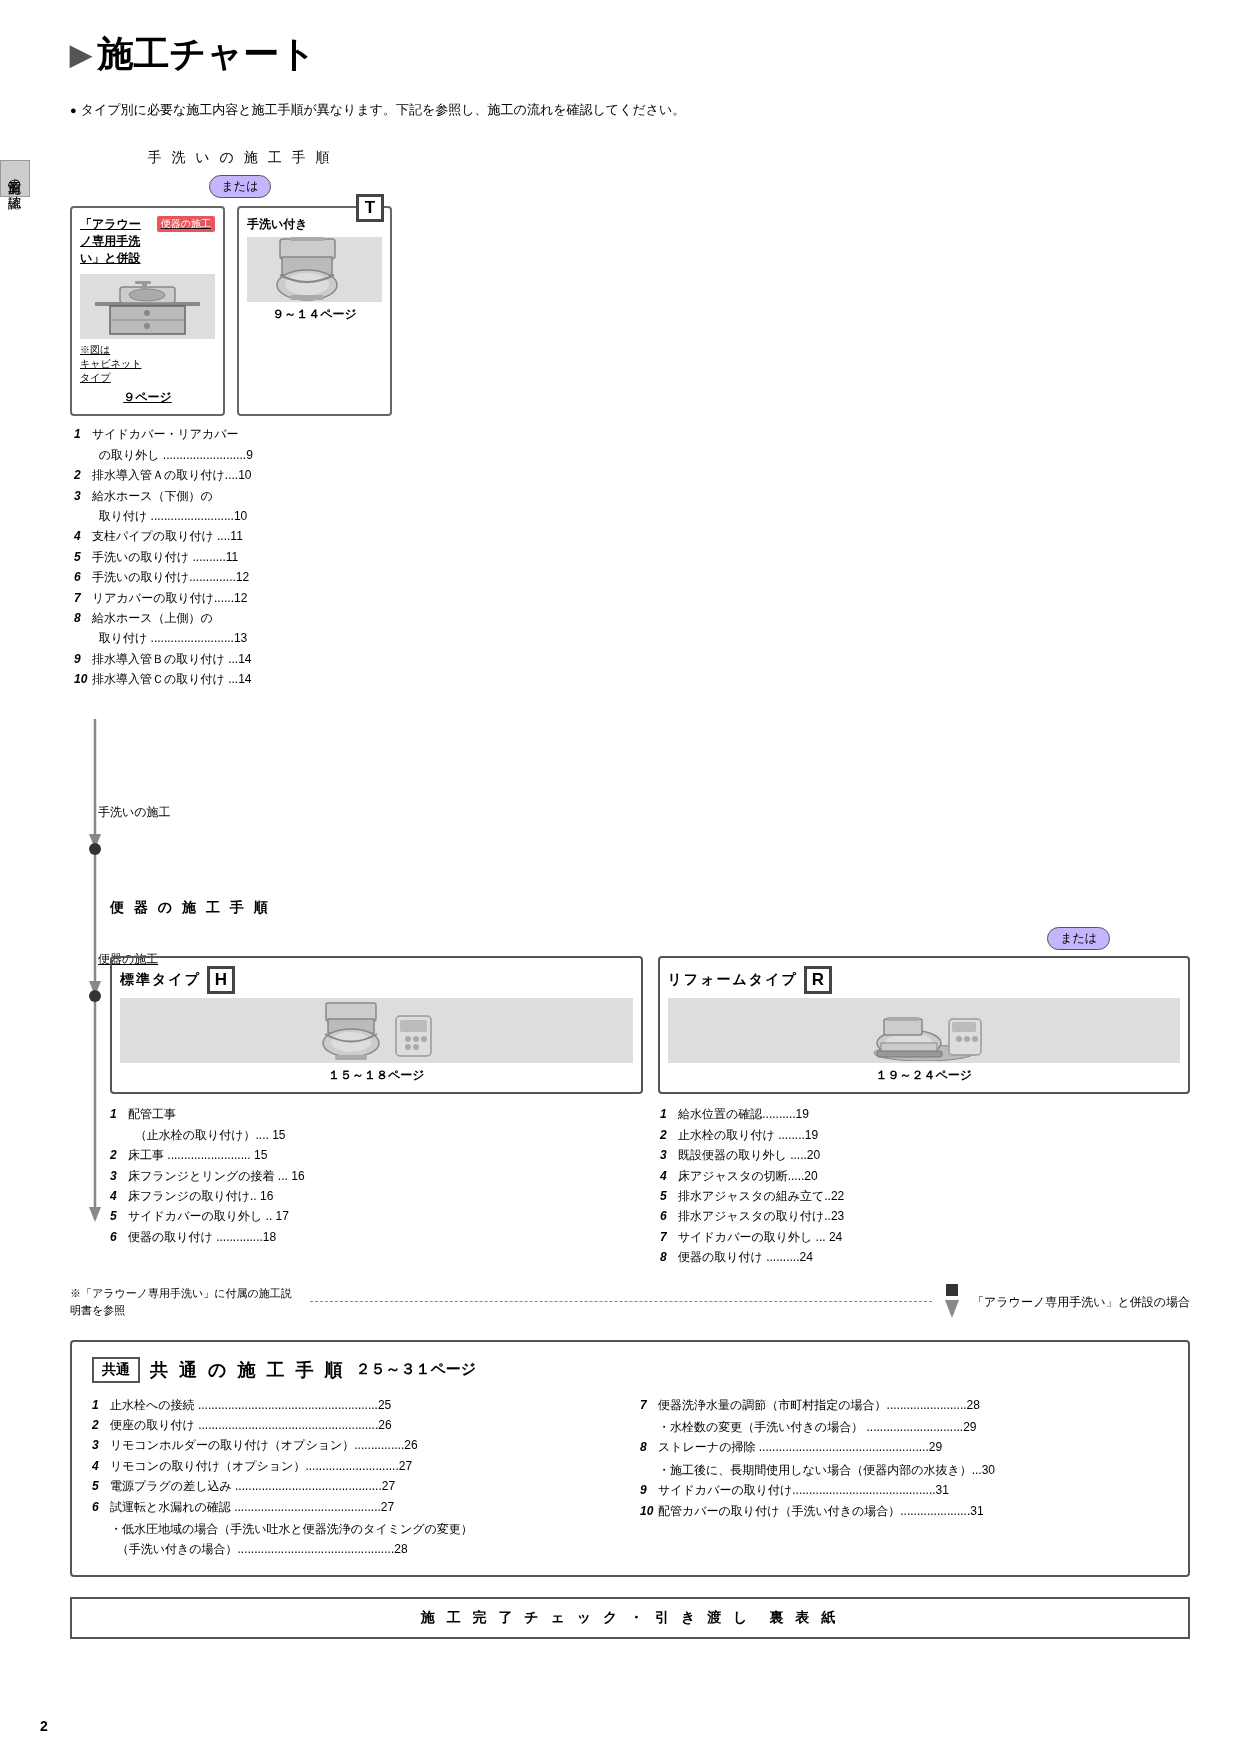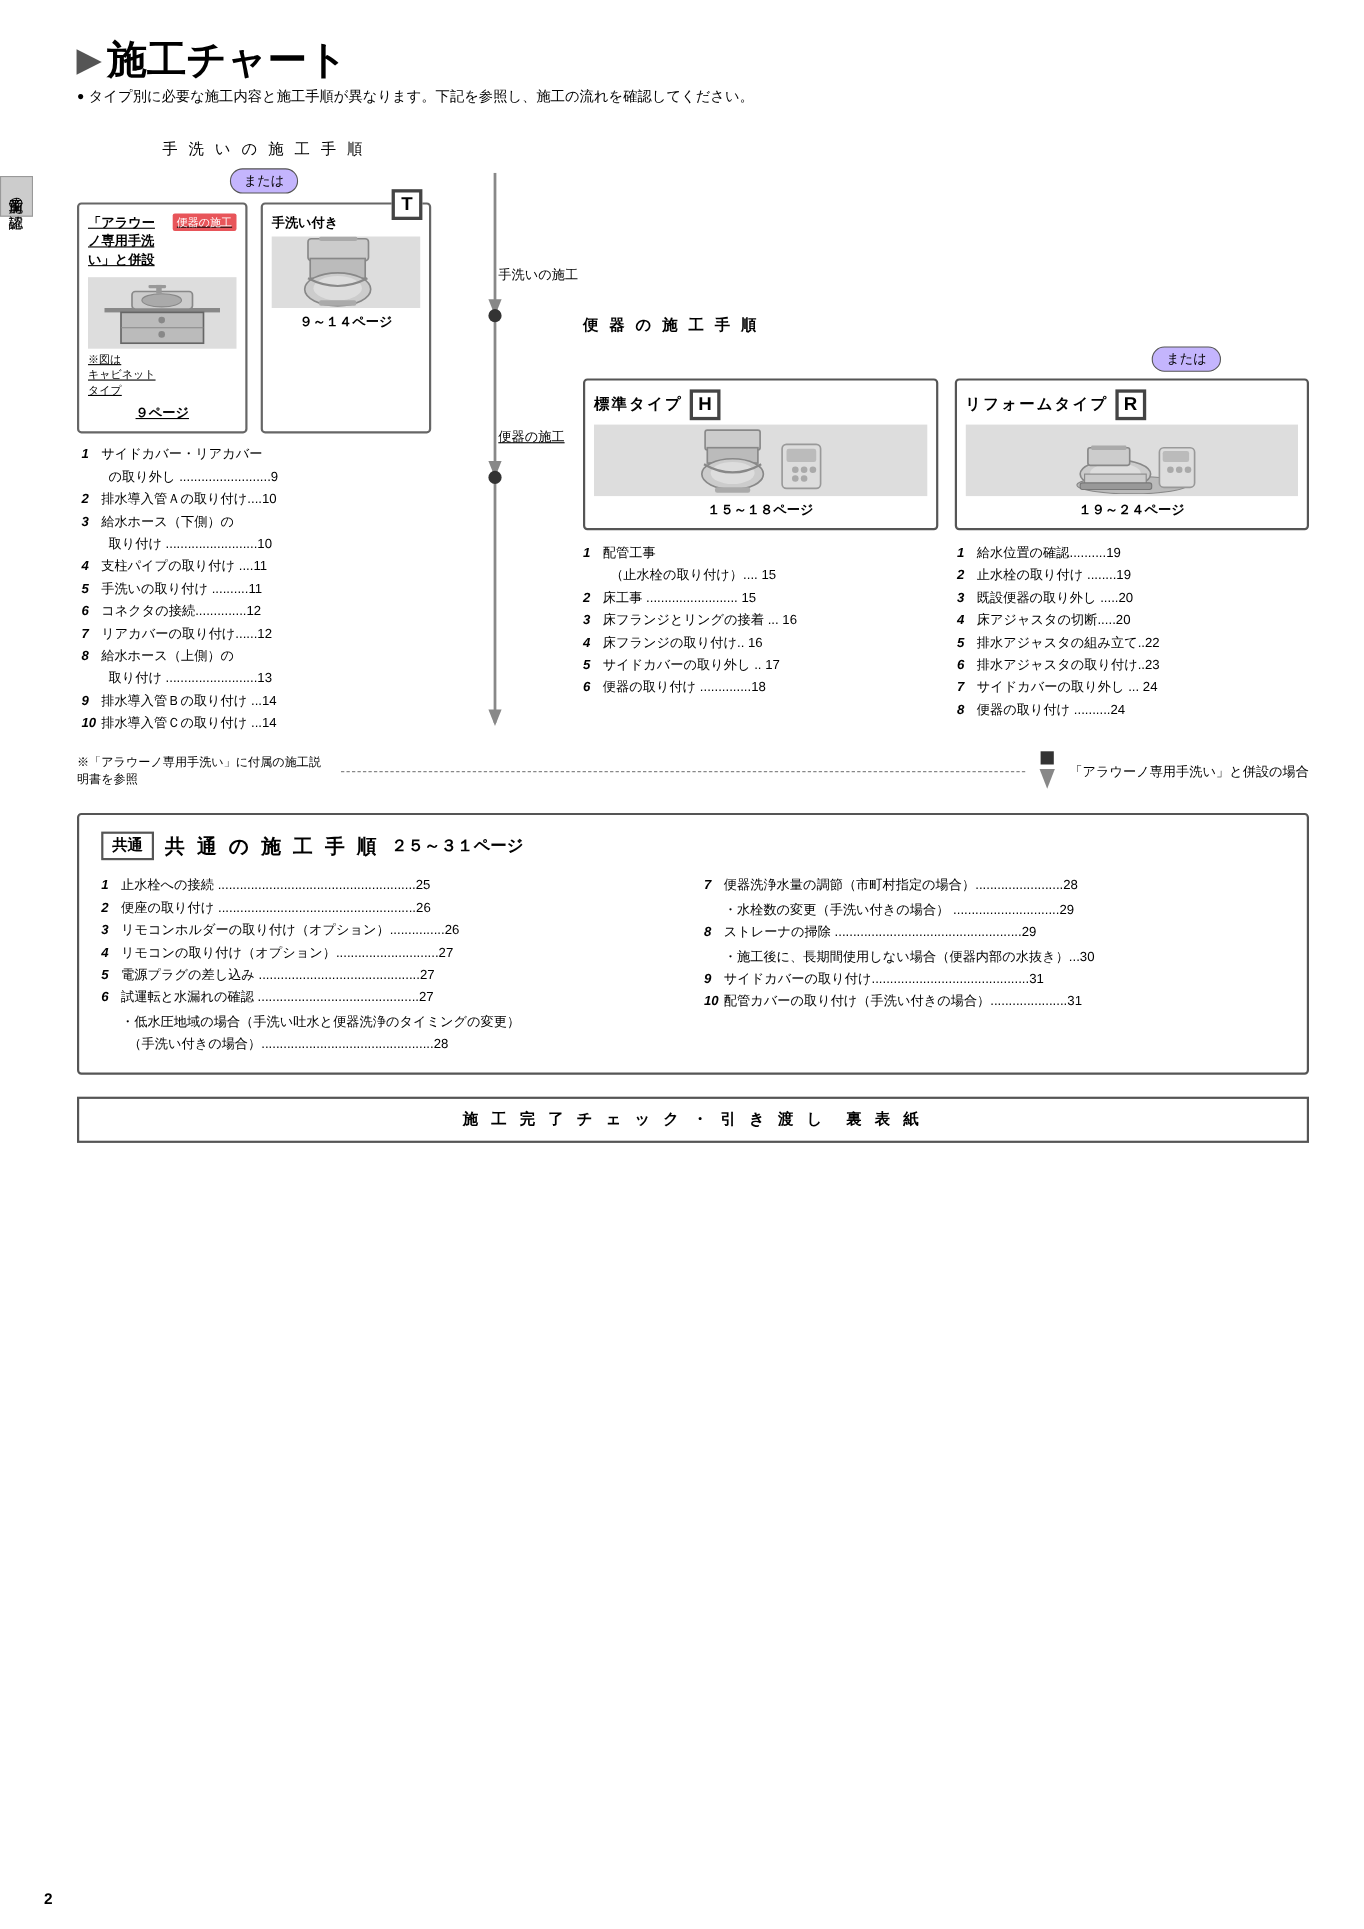--- a/index.html
+++ b/index.html
@@ -34,21 +34,21 @@
       line-height: 1.6;
       border: 1px solid #999;
       text-align: center;
     }
     
     .page-title {
       font-size: 36px;
       font-weight: bold;
       display: flex;
       align-items: center;
-      margin-bottom: 0;
+      margin-bottom: 22px;
     }
     .page-title::before {
       content: "▶";
       color: #555;
       font-size: 28px;
       margin-right: 6px;
     }
     .subtitle {
       font-size: 13px;
       margin-bottom: 30px;
@@ -254,21 +254,21 @@
 </div>
 
 <div class="page-title">
   <span>施工チャート</span>
 </div>
 
 <div class="subtitle">
   <span>タイプ別に必要な施工内容と施工手順が異なります。下記を参照し、施工の流れを確認してください。</span>
 </div>
 
-<div style="display:flex; gap:15px; margin-top:10px;">
+<div style="display:flex; gap:0; margin-top:10px;flex-direction:column;">
 
   <div style="width:340px; flex-shrink:0;">
 
     <div class="hand-wash-title">
       <span>手 洗 い の 施 工 手 順</span>
     </div>
 
     <div class="or-row">
       <span class="or-pill">または</span>
     </div>
@@ -351,21 +351,21 @@
       <li>
           <span class="step-num">4</span>
           <span>支柱パイプの取り付け ....11</span>
         </li>
       <li>
           <span class="step-num">5</span>
           <span>手洗いの取り付け ..........11</span>
         </li>
       <li>
           <span class="step-num">6</span>
-          <span>コネクタの接続..............12</span>
+          <span>手洗いの取り付け..............12</span>
         </li>
       <li>
           <span class="step-num">7</span>
           <span>リアカバーの取り付け......12</span>
         </li>
       <li>
           <span class="step-num">8</span>
           <span>給水ホース（上側）の<br>&nbsp;&nbsp;取り付け .........................13</span>
         </li>
       <li>

